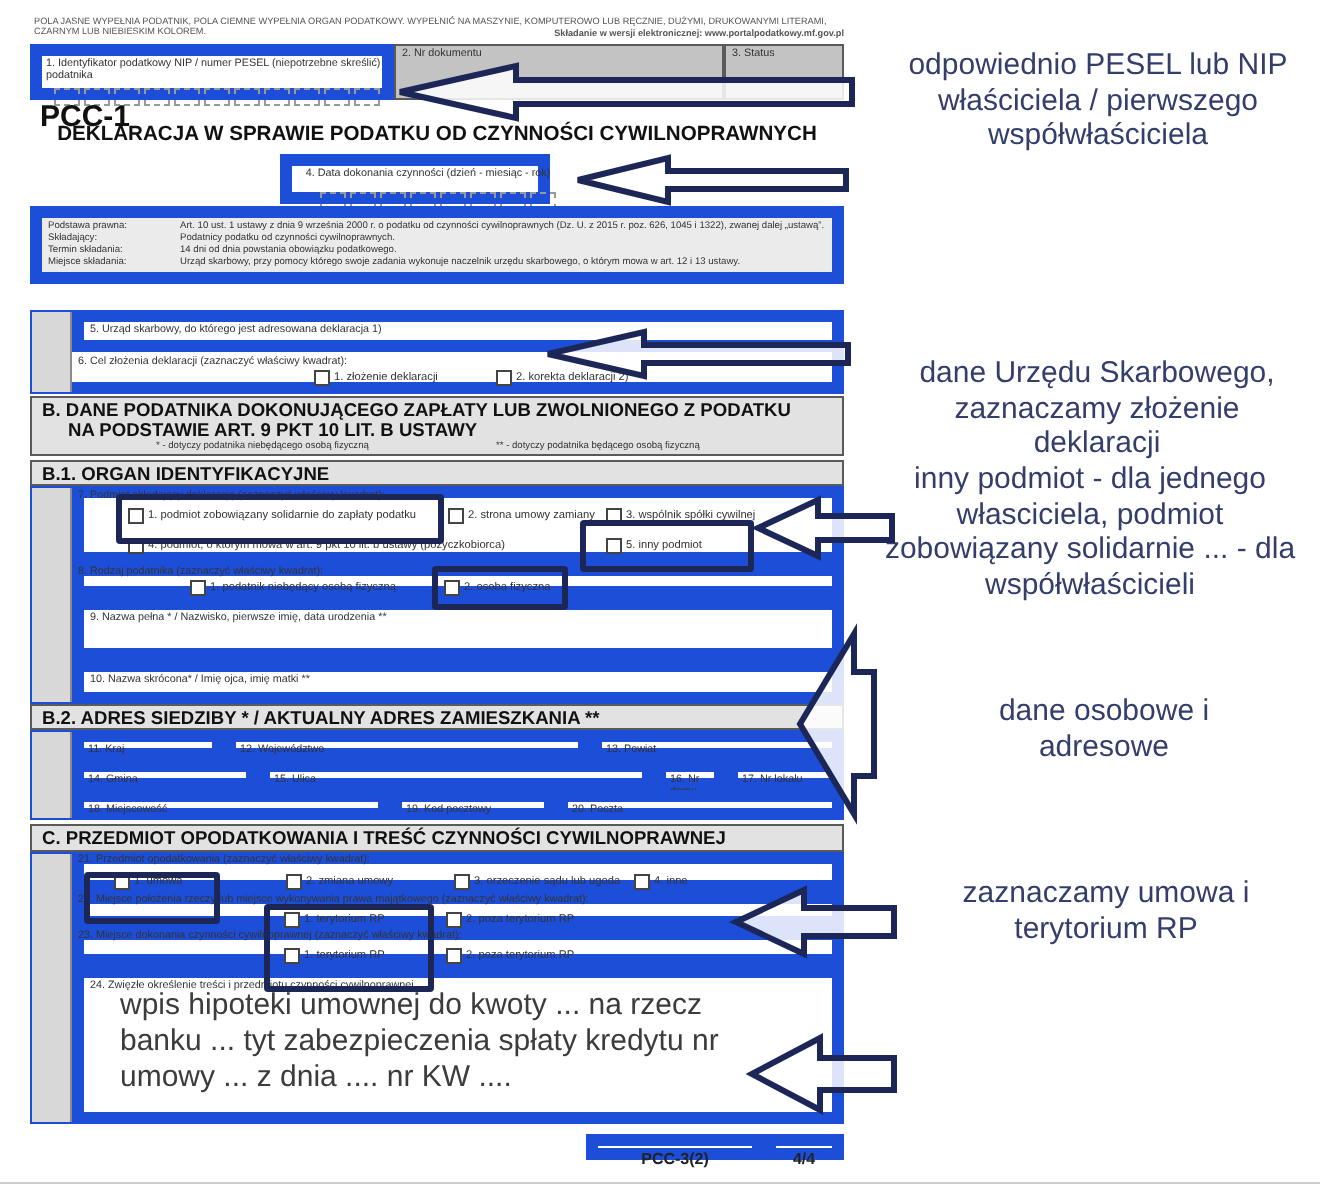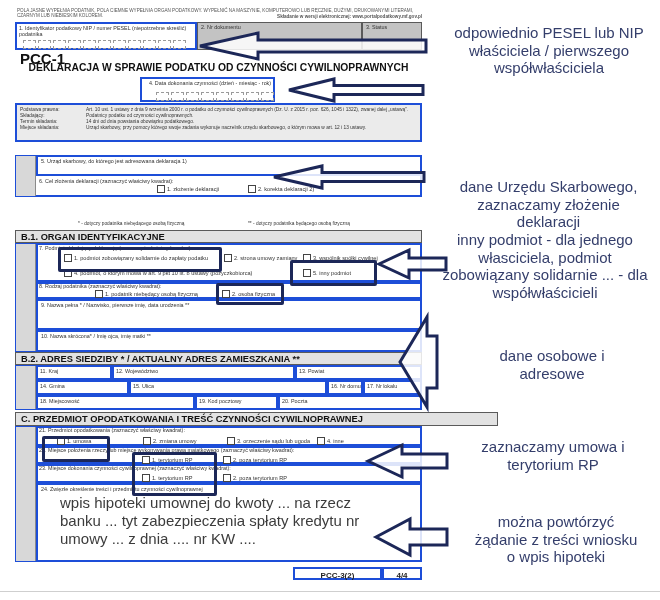--- a/index.html
+++ b/index.html
@@ -1,20 +1,20 @@
 <!DOCTYPE html>
 <html><head>
 <meta charset="utf-8">
 <style>
   html,body{margin:0;padding:0;background:#fff;}
   #stage{position:relative;width:660px;height:600px;overflow:hidden;background:#fff;
          font-family:"Liberation Sans",sans-serif;color:#222;}
   .abs{position:absolute;}
   .lbl{position:absolute;font-size:5.4px;line-height:1.15;color:#333;}
-  .box{position:absolute;border:2px solid #1d4ed8;background:#fff;box-sizing:border-box;}
+  .box{position:absolute;border:6px solid #1d4ed8;background:#fff;box-sizing:border-box;}
   .graybox{position:absolute;border:1px solid #5a5a5a;background:#c3c3c3;box-sizing:border-box;}
   .sechdr{position:absolute;background:#e2e2e2;border:1px solid #5a5a5a;box-sizing:border-box;
           font-weight:bold;font-size:9.3px;color:#111;padding:1px 0 0 5px;line-height:1.1;}
   .gutter{position:absolute;background:#d8d8d8;box-sizing:border-box;border-right:1px solid #8a8a8a;}
   .opt{position:absolute;display:flex;align-items:center;gap:2px;font-size:5.6px;color:#333;white-space:nowrap;}
   .cb{width:6px;height:6px;border:1px solid #444;background:#fff;flex:0 0 auto;}
   .hl{position:absolute;border:3px solid #1c2758;border-radius:2px;z-index:4;background:transparent;}
   .ann{position:absolute;font-size:15px;line-height:1.18;color:#343e6b;white-space:pre-line;z-index:3;text-align:center;}
   .comb{position:absolute;display:flex;gap:2px;}
   .comb span{width:13px;height:9px;border:1px dashed #9a9a9a;box-sizing:border-box;}
@@ -101,20 +101,24 @@
   <div class="lbl" style="left:39px;top:178px;">6. Cel złożenia deklaracji (zaznaczyć właściwy kwadrat):</div>
   <span class="opt" style="left:157px;top:185px;">
       <span class="cb"></span>
       <span>1. złożenie deklaracji</span>
     </span>
   <span class="opt" style="left:248px;top:185px;">
       <span class="cb"></span>
       <span>2. korekta deklaracji 2)</span>
     </span>
 
+  <div class="sechdr" style="left:15px;top:198px;width:407px;height:30px;">
+    <div>B. DANE PODATNIKA DOKONUJĄCEGO ZAPŁATY LUB ZWOLNIONEGO Z PODATKU</div>
+    <div style="padding-left:13px;">NA PODSTAWIE ART. 9 PKT 10 LIT. B USTAWY</div>
+  </div>
   <div class="secnote" style="left:78px;top:221px;font-weight:normal;">* - dotyczy podatnika niebędącego osobą fizyczną</div>
   <div class="secnote" style="left:248px;top:221px;font-weight:normal;">** - dotyczy podatnika będącego osobą fizyczną</div>
 
   <div class="sechdr" style="left:15px;top:230px;width:407px;height:13px;">B.1. ORGAN IDENTYFIKACYJNE</div>
   <div class="box" style="left:15px;top:243px;width:407px;height:109px;"></div>
   <div class="gutter" style="left:16px;top:244px;width:20px;height:107px;"></div>
 
   <div class="box" style="left:36px;top:243px;width:386px;height:39px;"></div>
   <div class="lbl" style="left:39px;top:245px;">7. Podmiot składający deklarację (zaznaczyć właściwy kwadrat):</div>
   <span class="opt" style="left:64px;top:254px;">
@@ -183,21 +187,21 @@
   <div class="box" style="left:36px;top:395px;width:159px;height:15px;">
       <div class="lbl" style="left:2px;top:1px;">18. Miejscowość</div>
     </div>
   <div class="box" style="left:195px;top:395px;width:83px;height:15px;">
       <div class="lbl" style="left:2px;top:1px;">19. Kod pocztowy</div>
     </div>
   <div class="box" style="left:278px;top:395px;width:144px;height:15px;">
       <div class="lbl" style="left:2px;top:1px;">20. Poczta</div>
     </div>
 
-  <div class="sechdr" style="left:15px;top:412px;width:483px;height:14px;">C. PRZEDMIOT OPODATKOWANIA I TREŚĆ CZYNNOŚCI CYWILNOPRAWNEJ</div>
+  <div class="sechdr" style="left:15px;top:412px;width:407px;height:14px;">C. PRZEDMIOT OPODATKOWANIA I TREŚĆ CZYNNOŚCI CYWILNOPRAWNEJ</div>
   <div class="box" style="left:15px;top:426px;width:407px;height:136px;"></div>
   <div class="gutter" style="left:16px;top:427px;width:20px;height:134px;"></div>
 
   <div class="box" style="left:36px;top:426px;width:386px;height:20px;"></div>
   <div class="lbl" style="left:39px;top:427px;">21. Przedmiot opodatkowania (zaznaczyć właściwy kwadrat):</div>
   <span class="opt" style="left:57px;top:437px;">
       <span class="cb"></span>
       <span>1. umowa</span>
     </span>
   <span class="opt" style="left:143px;top:437px;">
@@ -269,17 +273,14 @@
 zaznaczamy złożenie
 deklaracji</div>
   <div class="ann" style="left:431px;top:231px;width:228px;">inny podmiot - dla jednego
 własciciela, podmiot
 zobowiązany solidarnie ... - dla
 współwłaścicieli</div>
   <div class="ann" style="left:452px;top:347px;width:200px;">dane osobowe i
 adresowe</div>
   <div class="ann" style="left:453px;top:438px;width:200px;">zaznaczamy umowa i
 terytorium RP</div>
-  <div class="ann" style="left:456px;top:513px;width:200px;">można powtórzyć
-żądanie z treści wniosku
-o wpis hipoteki</div>
 
 </div>
 
 </body></html>

